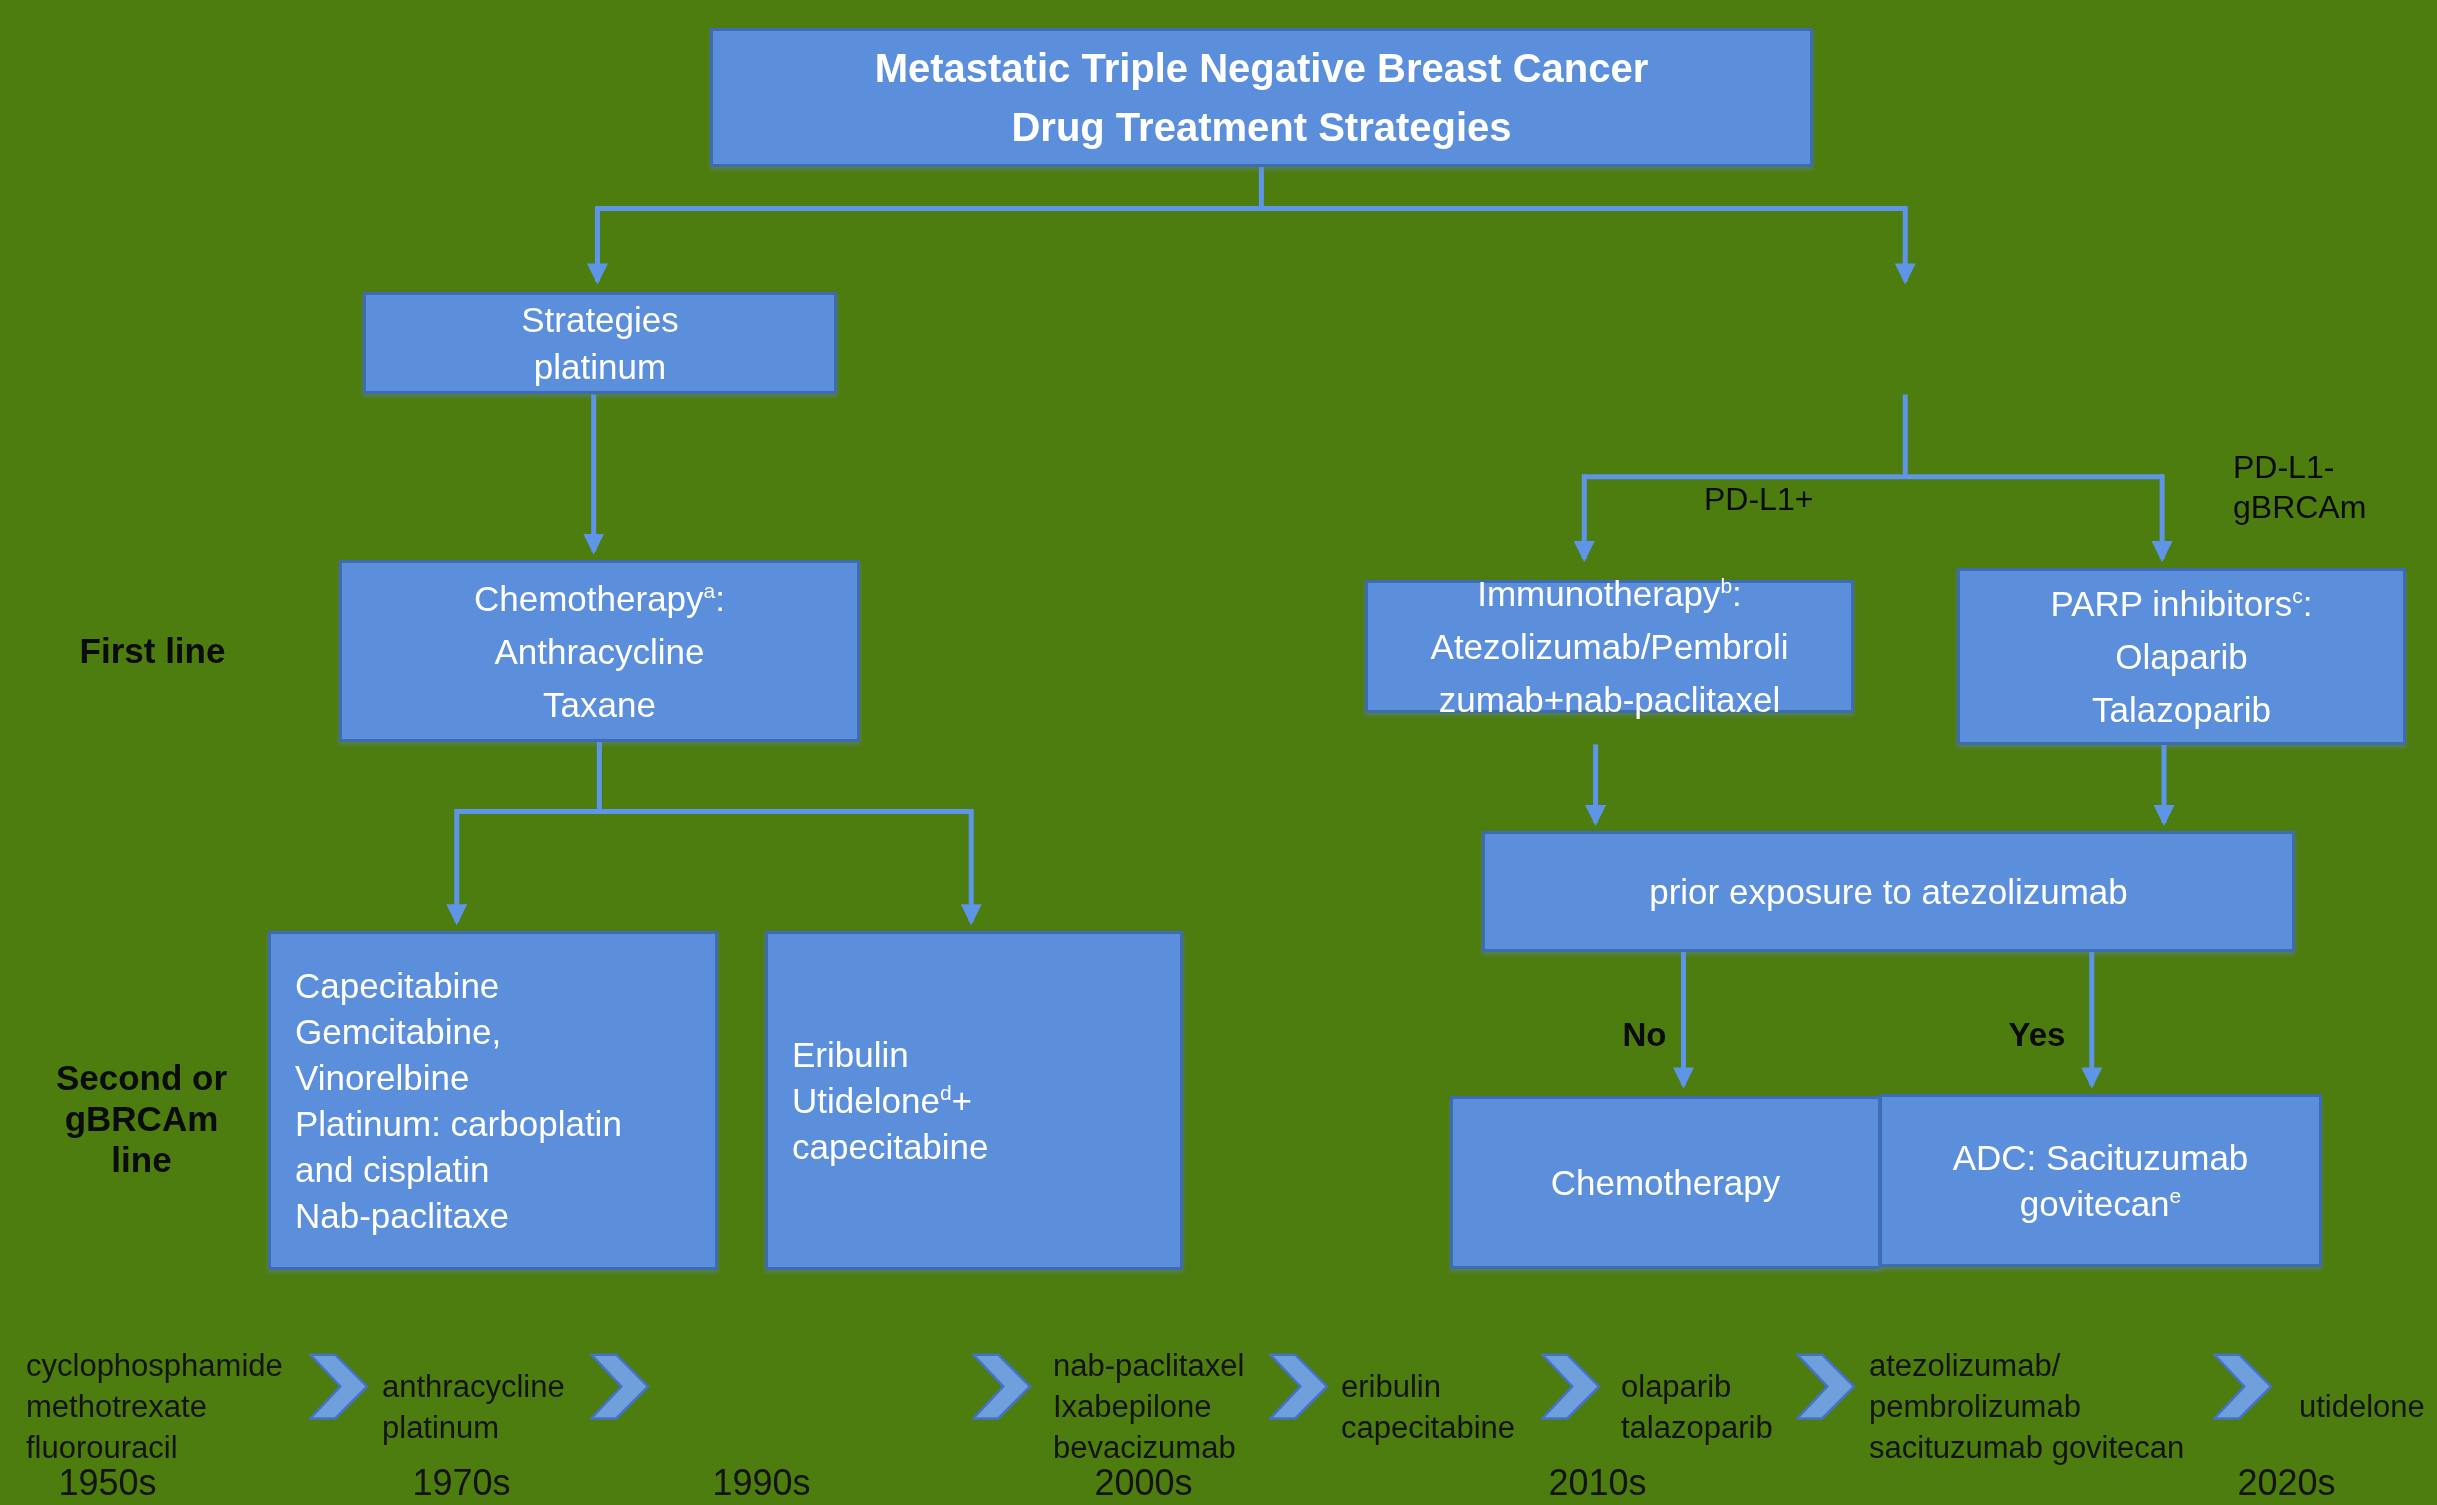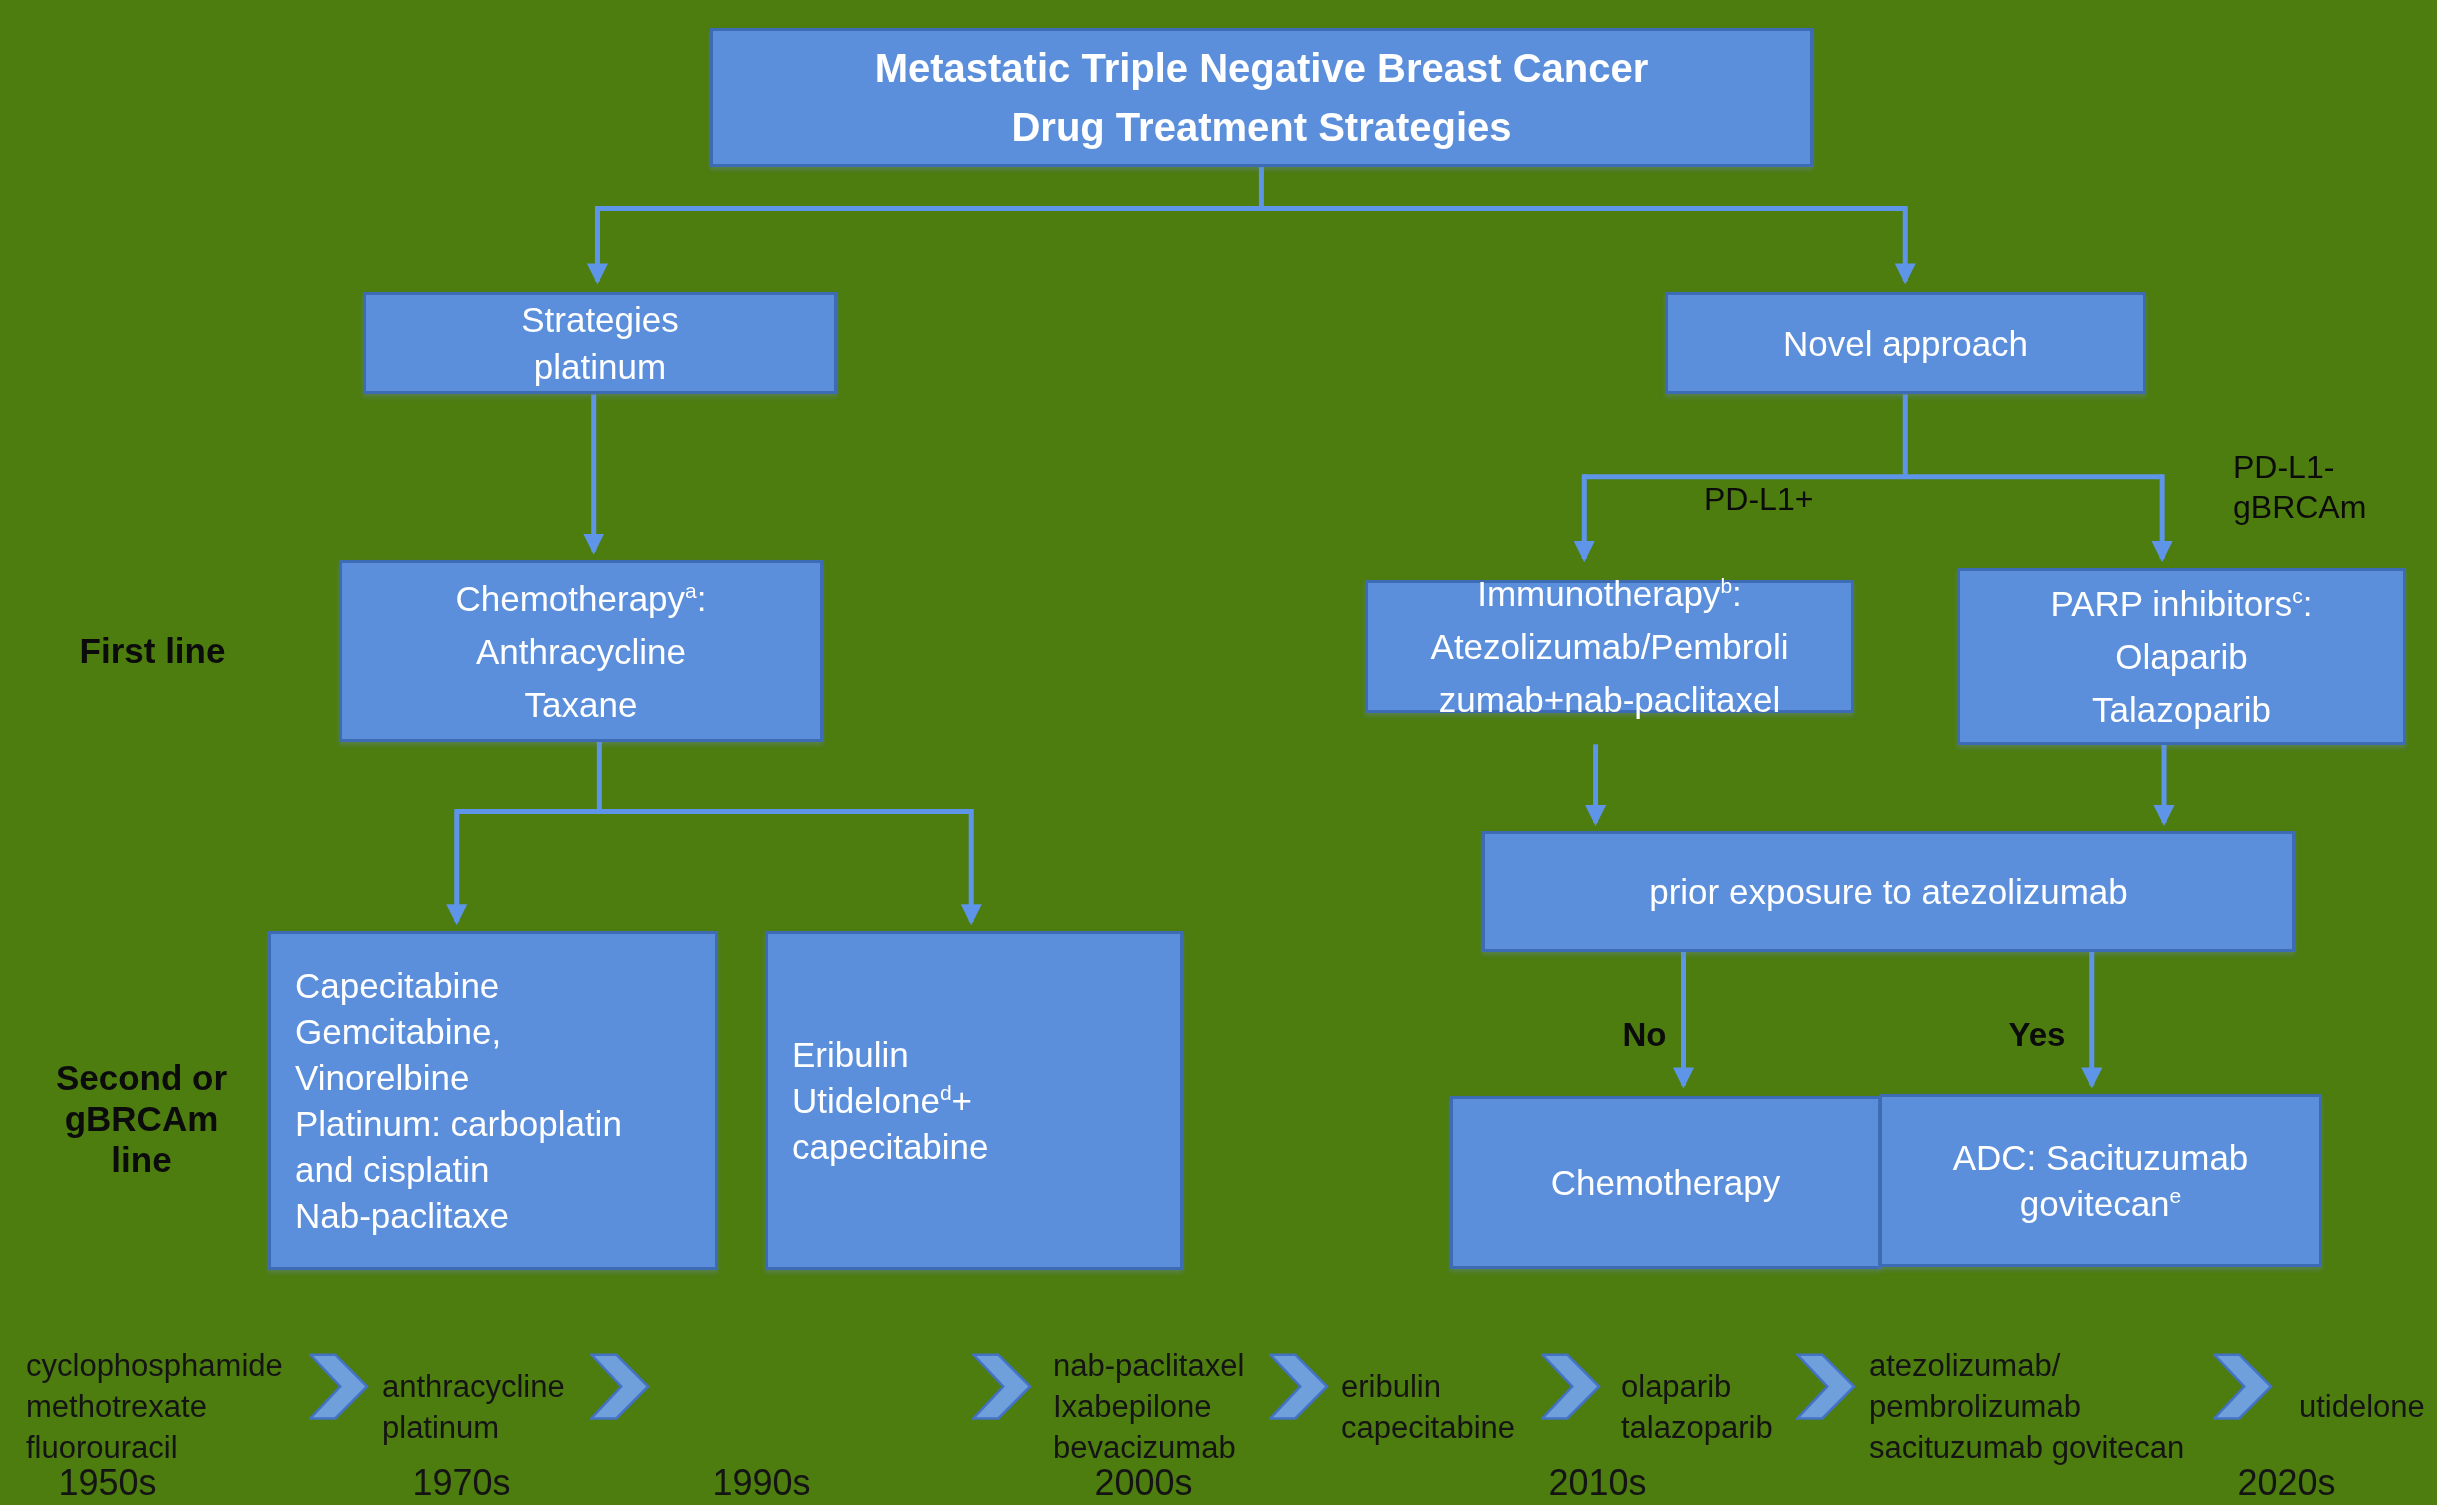--- a/index.html
+++ b/index.html
@@ -63,37 +63,34 @@
 
   <div class="bx title-box" style="left:710px;top:28px;width:1103px;height:139px;">
     <div class="ln">Metastatic Triple Negative Breast Cancer</div>
     <div class="ln">Drug Treatment Strategies</div>
   </div>
 
   <div class="bx approach-box" style="left:363px;top:292px;width:474px;height:102px;">
     <div class="ln">Strategies</div>
     <div class="ln">platinum</div>
   </div>
-  <div class="bx approach-box" style="left:1665px;top:292px;width:481px;height:102px;">
-    <div class="ln">Novel approach</div>
-  </div>
 
   <div class="edge-label" style="left:1704px;top:479px;">
     <span>PD-L1+</span>
   </div>
   <div class="edge-label" style="left:2233px;top:447px;">
     <div>PD-L1-</div>
     <div>gBRCAm</div>
   </div>
 
   <div class="stage-label" style="left:71px;top:630px;width:163px;">
     <span>First line</span>
   </div>
 
-  <div class="bx node-box" style="left:339px;top:560px;width:484px;height:182px;">
+  <div class="bx node-box" style="left:339px;top:560px;width:521px;height:182px;">
     <div class="ln"><span>Chemotherapy</span><sup>a</sup><span>:</span></div>
     <div class="ln">Anthracycline</div>
     <div class="ln">Taxane</div>
   </div>
 
   <div class="bx node-box" style="left:1365px;top:580px;width:489px;height:133px;">
     <div class="ln"><span>Immunotherapy</span><sup>b</sup><span>:</span></div>
     <div class="ln">Atezolizumab/Pembroli</div>
     <div class="ln">zumab+nab-paclitaxel</div>
   </div>

